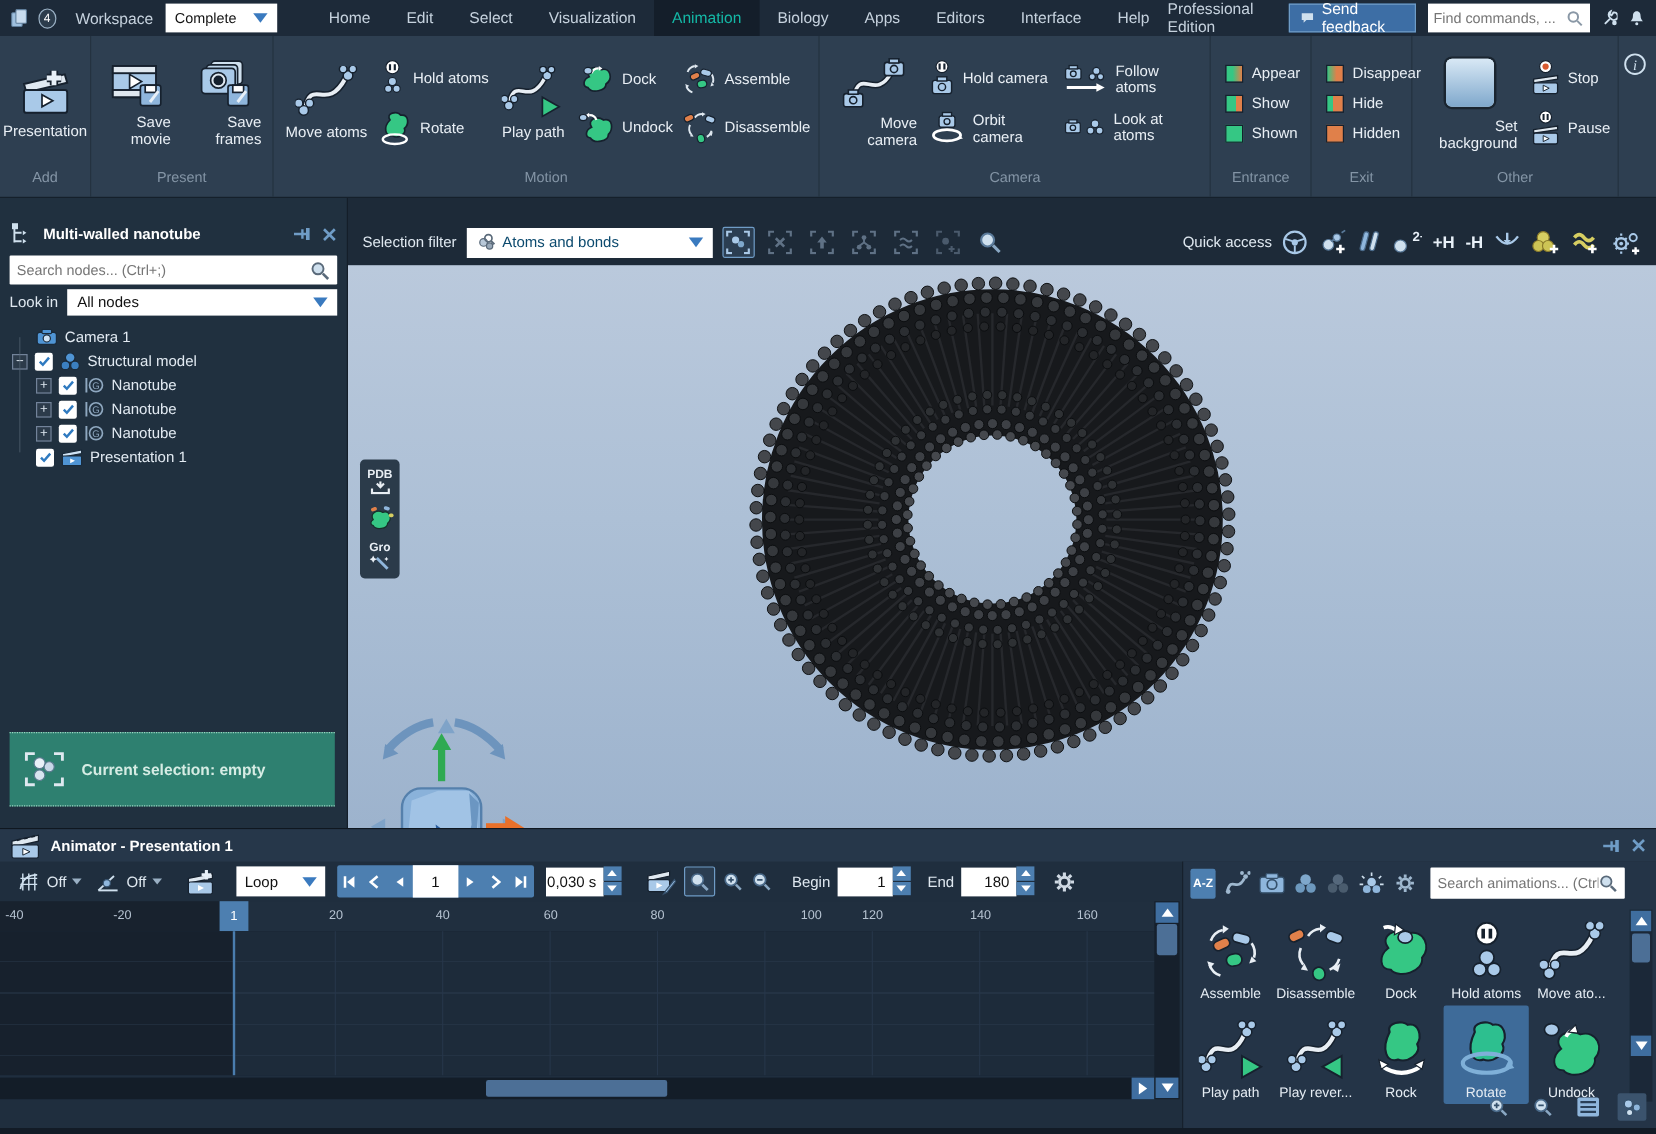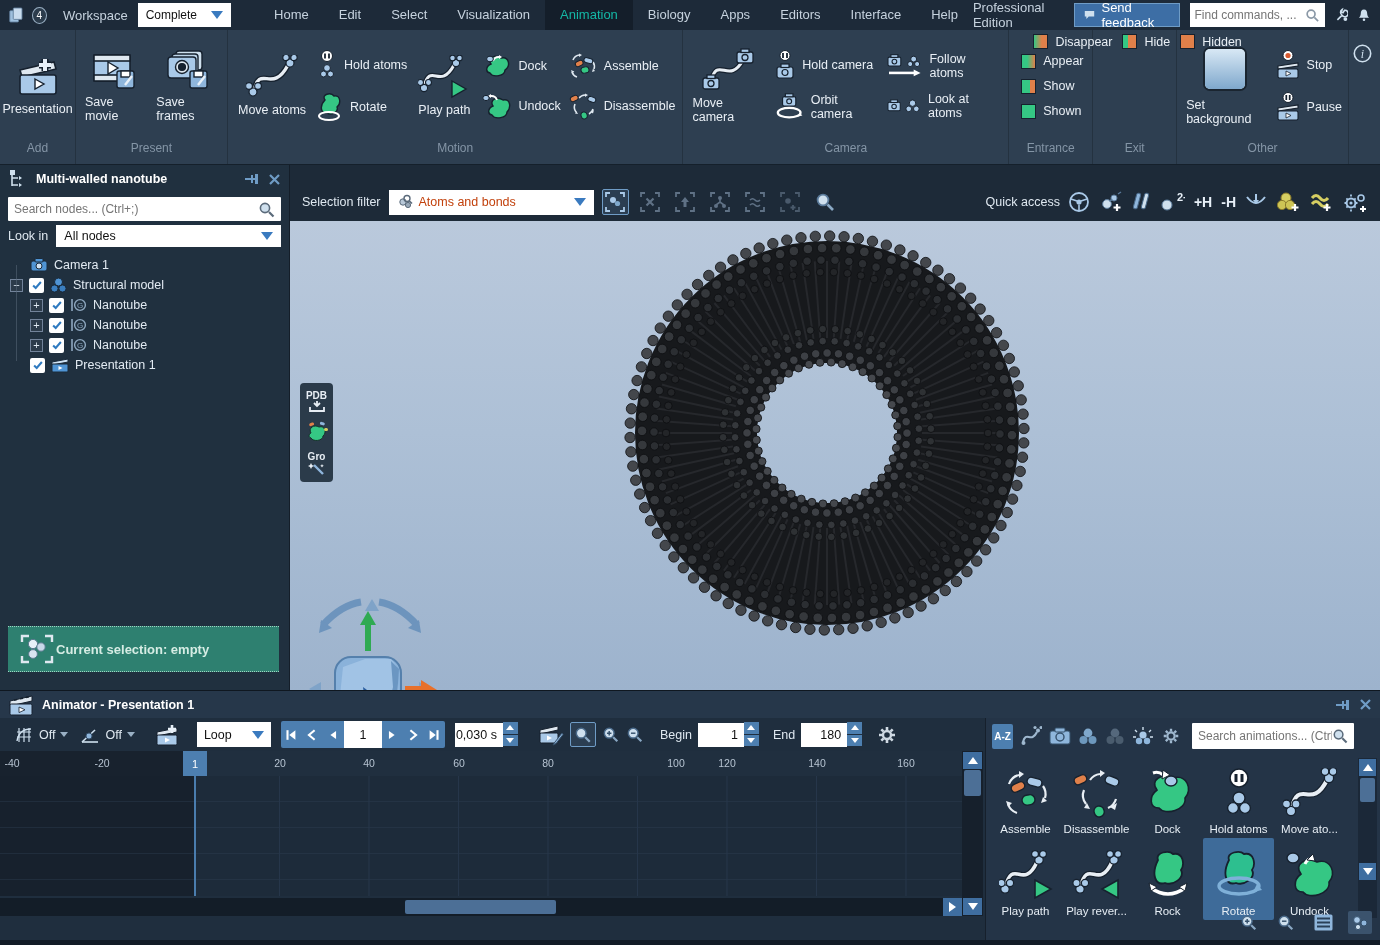--- a/index.html
+++ b/index.html
@@ -21,46 +21,46 @@
   .tb-right{margin-left:auto;display:flex;align-items:center;gap:10px;padding-right:10px}
   .feedback{background:#3d6ea5;border:1px solid #6f9cc6;color:#fff;height:24px;display:flex;align-items:center;gap:6px;padding:0 9px;font-size:13px}
   .findbox{background:#fff;height:24px;width:140px;display:flex;align-items:center;padding:0 5px}
   .findbox input{border:0;width:110px;font-size:12px;color:#333;font-family:"Liberation Sans",sans-serif}
 
   
   .ribbon{position:absolute;left:0;top:30px;right:0;height:135px;background:#2e3f51;display:flex;border-bottom:1px solid #15202b}
   .rgroup{position:relative;border-right:1px solid #243240;display:flex;flex-direction:column}
   .rbody{flex:1;display:flex;align-items:center;justify-content:center;gap:8px;padding:4px 6px 0 6px}
   .rlabel{height:26px;text-align:center;font-size:12px;color:#8495a6;line-height:20px}
-  .rbtn-lg{display:flex;flex-direction:column;align-items:center;gap:4px;font-size:12.5px;color:#e9eff5;text-align:left;cursor:default;padding:2px 3px}
+  .rbtn-lg{display:flex;flex-direction:column;align-items:center;gap:4px;font-size:12.5px;color:#e9eff5;text-align:right;cursor:default;padding:2px 3px}
   .rcol{display:flex;flex-direction:column;gap:12px}
   .rbtn-sm{display:flex;align-items:center;gap:7px;font-size:12.5px;color:#e9eff5;cursor:default}
   .sq{width:15px;height:15px;border:1px solid #16212e;flex:0 0 auto}
   .info-flt{display:flex;align-items:flex-start;padding:14px 8px 0 4px;margin-left:auto}
 
   
   .explorer{position:absolute;left:0;top:165px;width:290px;height:525px;background:#20303f;border-right:1px solid #141e29}
-  .exp-head{display:flex;align-items:center;height:28px;padding:0 8px;gap:8px}
+  .exp-head{display:flex;align-items:center;height:28px;margin-top:16px;padding:0 8px;gap:8px}
   .exp-title{font-weight:bold;font-size:12.5px;color:#fff;flex:1}
   .searchbox{margin:4px 8px;background:#fff;height:24px;display:flex;align-items:center;padding:0 6px;border-radius:1px}
   .searchbox input{border:0;flex:1;font-size:12px;color:#444;font-family:"Liberation Sans",sans-serif}
   .lookin{display:flex;align-items:center;margin:4px 0 4px 8px;font-size:12.5px;gap:8px}
   .lookin-dd{background:#fff;color:#111;height:22px;flex:1;margin-right:8px;display:flex;align-items:center;padding:0 8px;justify-content:space-between}
   .tree{position:relative;margin-top:8px;font-size:12.5px;color:#e2eaf2}
   .trow{height:20px;display:flex;align-items:center;gap:6px}
   .expander{width:13px;height:13px;background:#2c3b4a;border:1px solid #72839a;color:#dfe8f0;font-size:11px;line-height:11px;text-align:center;flex:0 0 auto}
   .chk{width:15px;height:15px;background:#fff;border-radius:2px;flex:0 0 auto;display:flex;align-items:center;justify-content:center}
   .guide{position:absolute;left:16px;top:10px;width:1px;background:#5a6a7a;opacity:.55}
-  .selbar{position:absolute;left:8px;right:10px;bottom:18px;height:46px;background:#2e8070;border-top:1px dotted #9ed4c2;border-bottom:1px dotted #9ed4c2;display:flex;align-items:center;gap:2px;padding:0 12px}
+  .selbar{position:absolute;left:8px;right:10px;bottom:18px;height:62px;background:#2e8070;border-top:1px dotted #9ed4c2;border-bottom:1px dotted #9ed4c2;display:flex;align-items:center;gap:14px;padding:0 12px}
   .selbar-txt{font-weight:bold;font-size:13px;color:#d6ece4}
 
   
   .viewport{position:absolute;left:290px;top:165px;right:0;height:525px;background:#1d2a38}
   .filterbar{position:absolute;left:0;top:18px;right:0;height:38px;display:flex;align-items:center;padding:0 12px;gap:8px;font-size:12.5px}
-  .filter-dd{background:#fff;color:#c2410c;height:25px;width:205px;display:flex;align-items:center;gap:6px;padding:0 8px}
+  .filter-dd{background:#fff;color:#0c4a6e;height:25px;width:205px;display:flex;align-items:center;gap:6px;padding:0 8px}
   .fbtn{width:27px;height:26px;display:flex;align-items:center;justify-content:center;border:1px solid transparent;border-radius:2px}
   .fbtn.active{border-color:#6f9cc6;background:#2b3e52}
   .qa-label{margin-left:auto}
   .qa-icons{display:flex;align-items:center;gap:9px}
   .canvas{position:absolute;left:0;top:56px;right:0;bottom:0;background:linear-gradient(180deg,#bac9dc 0%,#adc0d6 45%,#9db3cd 100%);overflow:hidden}
   .sidebtns{position:absolute;left:10px;top:162px;width:33px;height:99px;background:#2b3b4a;border-radius:4px;display:flex;flex-direction:column;align-items:center;justify-content:space-around;padding:3px 0}
   .sidetxt{font-size:10px;font-weight:bold;color:#e8eef4;text-align:center;line-height:9px}
 
   
   .animator{position:absolute;left:0;bottom:5px;right:0;height:250px;background:#1f2e3e;border-top:1px solid #0f1720}
@@ -425,21 +425,21 @@
           </div>
         <div class="rbtn-sm">
             <span class="sq" style="background:#35c784"></span>
             <span>Shown</span>
           </div>
       </div>
       <div class="rlabel">Entrance</div>
     </div>
 
     <div class="rgroup" style="width:84px">
-      <div class="rbody" style="flex-direction:row;align-items:flex-start;gap:10px;padding-left:12px">
+      <div class="rbody" style="flex-direction:column;align-items:flex-start;gap:10px;padding-left:12px">
         <div class="rbtn-sm">
             <span class="sq" style="background:linear-gradient(90deg,#35c784,#e0804a 60%)"></span>
             <span>Disappear</span>
           </div>
         <div class="rbtn-sm">
             <span class="sq" style="background:linear-gradient(90deg,#35c784 40%,#e0804a 40%)"></span>
             <span>Hide</span>
           </div>
         <div class="rbtn-sm">
             <span class="sq" style="background:#e0804a"></span>

